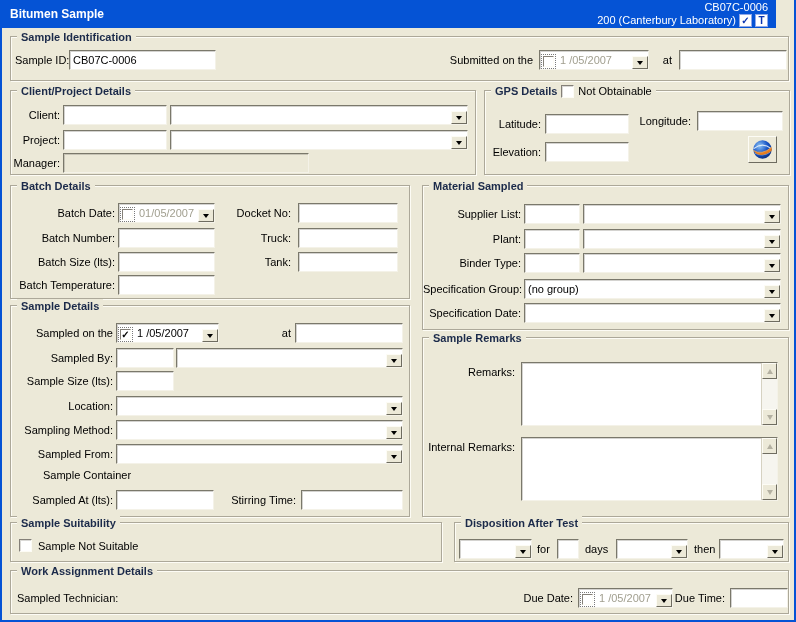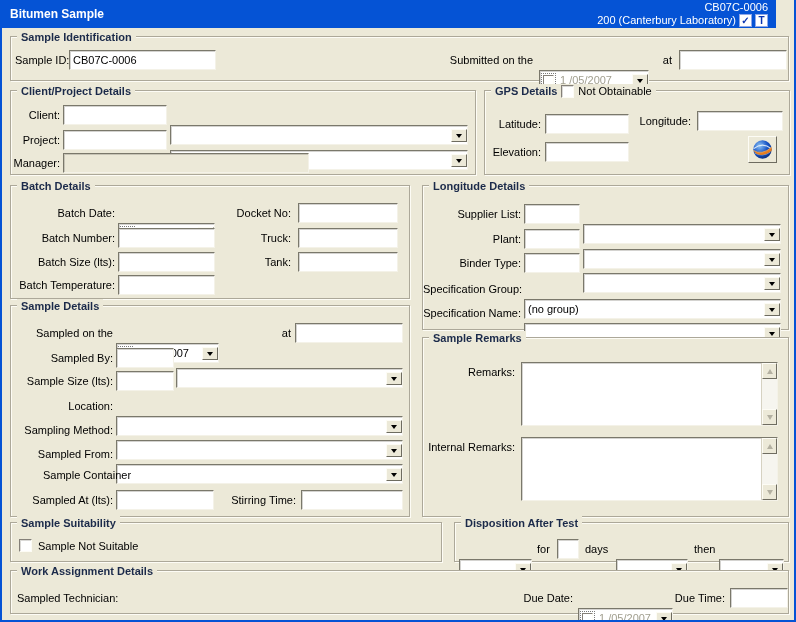--- a/index.html
+++ b/index.html
@@ -65,26 +65,25 @@
     position:absolute;height:20px;
     background:#fff;color:var(--color-text);
     border:1px solid;
     border-color:var(--color-control_border) #f4f2e8 #f4f2e8 var(--color-control_border);
     box-shadow:inset 1px 1px 0 rgba(132,128,120,.35);
     padding:0 3px;font-family:inherit;font-size:11px;outline:none;
   }
   .txt.disabled{background:var(--color-window_bg);color:var(--color-disabled_text);}
   
   .combo,.datepick{
-    position:absolute;height:20px;display:flex;align-items:center;
+    position:absolute;height:20px;display:flex;align-items:flex-end;
     background:#fff;
     border:1px solid;
     border-color:var(--color-control_border) #f4f2e8 #f4f2e8 var(--color-control_border);
     box-shadow:inset 1px 1px 0 rgba(132,128,120,.35);
-    margin-top:20px;
   }
   .combo-val{flex:1;line-height:18px;padding:0 3px;overflow:hidden;white-space:nowrap;}
   .combo-btn{
     width:16px;flex:0 0 16px;display:flex;align-items:center;justify-content:center;
     background:var(--color-window_bg);
     border:1px solid;border-color:#fdfcf5 #6e6c60 #6e6c60 #fdfcf5;
     cursor:default;
   }
   .arr{width:0;height:0;border:3px solid transparent;border-top:4px solid #000;margin-top:4px;}
   
@@ -247,21 +246,21 @@
     <input class="txt" style="left: 287px; top: 42px; width: 100px;">
     <span class="lbl" style="left:2px;top:66px;width:102px">Batch Size (lts):</span>
     <input class="txt" style="left: 107px; top: 66px; width: 97px;">
     <span class="lbl" style="left:198px;top:66px;width:82px">Tank:</span>
     <input class="txt" style="left: 287px; top: 66px; width: 100px;">
     <span class="lbl" style="left:2px;top:89px;width:102px">Batch Temperature:</span>
     <input class="txt" style="left: 107px; top: 89px; width: 97px;">
   </div>
 
   <div class="group" style="left:420px;top:185px;width:367px;height:145px">
-    <span class="legend">Longitude Details</span>
+    <span class="legend">Material Sampled</span>
     <span class="lbl" style="left:0px;top:18px;width:98px">Supplier List:</span>
     <input class="txt" style="left: 101px; top: 18px; width: 56px;">
     <div class="combo" style="left:160px;top:18px;width:198px">
       <span class="combo-val"></span>
       <span class="combo-btn">
           <i class="arr"></i>
         </span>
     </div>
     <span class="lbl" style="left:0px;top:43px;width:98px">Plant:</span>
     <input class="txt" style="left: 101px; top: 43px; width: 56px;">
@@ -279,21 +278,21 @@
           <i class="arr"></i>
         </span>
     </div>
     <span class="lbl" style="left:0px;top:93px;width:98px">Specification Group:</span>
     <div class="combo" style="left:101px;top:93px;width:257px">
       <span class="combo-val">(no group)</span>
       <span class="combo-btn">
           <i class="arr"></i>
         </span>
     </div>
-    <span class="lbl" style="left:0px;top:117px;width:98px">Specification Name:</span>
+    <span class="lbl" style="left:0px;top:117px;width:98px">Specification Date:</span>
     <div class="combo" style="left:101px;top:117px;width:257px">
       <span class="combo-val"></span>
       <span class="combo-btn">
           <i class="arr"></i>
         </span>
     </div>
   </div>
 
   <div class="group" style="left:8px;top:305px;width:400px;height:212px">
     <span class="legend">Sample Details</span>

